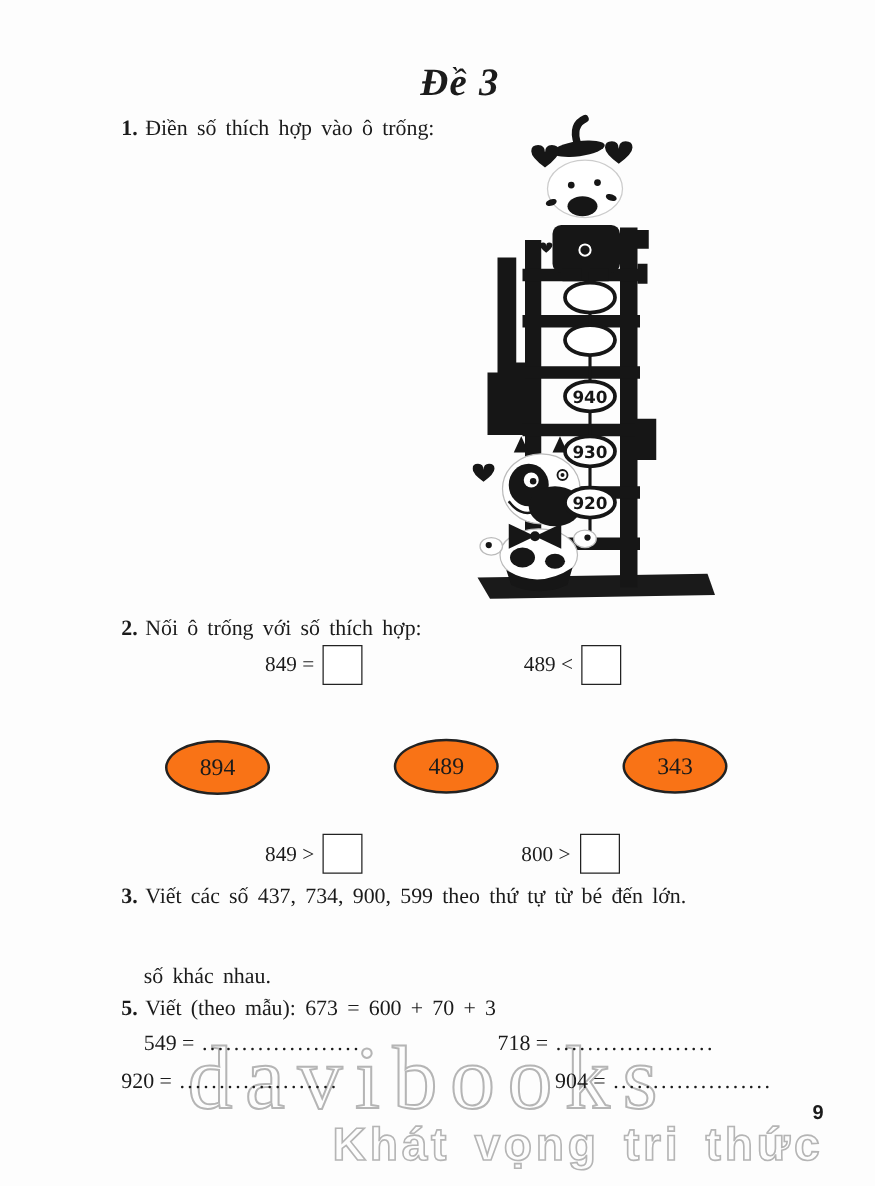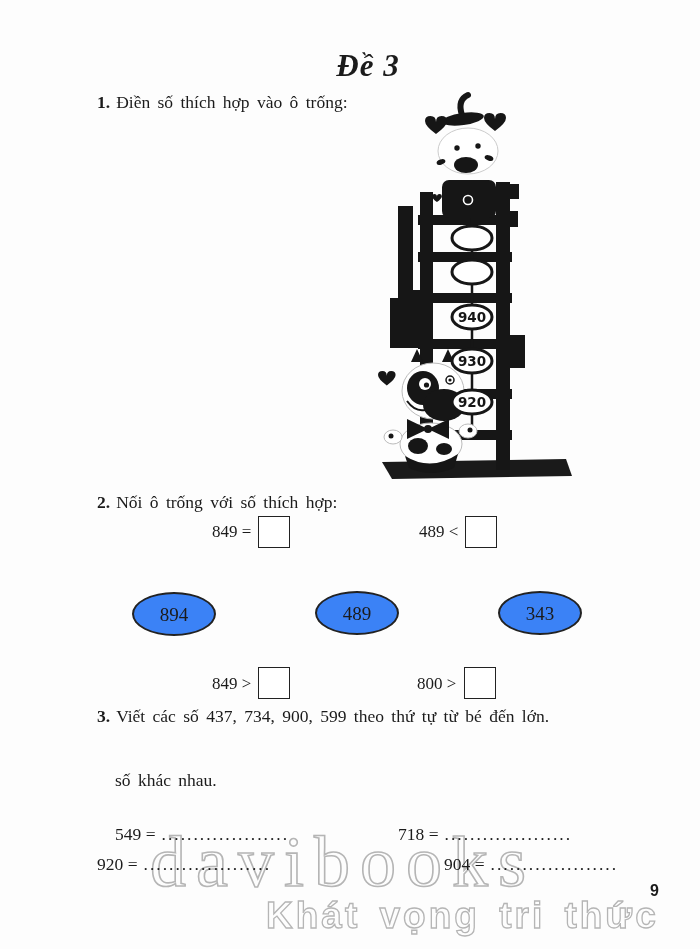--- a/index.html
+++ b/index.html
@@ -18,21 +18,21 @@
   .qnum { font-weight:bold; margin-right:6px; }
   .illu { position:absolute; left:378px; top:88px; width:252px; height:395px; }
   .mlabel { position:absolute; font-size:17px; white-space:nowrap; }
   .sqbox {
     position:absolute; width:32px; height:32px;
     border:1.8px solid #222; background:#fff;
   }
   .moval {
     position:absolute; width:84px; height:44px;
     border:2px solid #222; border-radius:50%;
-    text-align:center; line-height:41px; font-size:19px; background:#3b82f6;
+    text-align:center; line-height:41px; font-size:19px; background:#f97316;
   }
   .eqrow { position:absolute; font-size:17.5px; white-space:nowrap; z-index:2; }
   .eqrow .dots { letter-spacing:2px; margin-left:6px; }
   .wm1 {
     position:absolute; left:150px; top:826px; z-index:1;
     font-family:"Liberation Serif", serif; font-size:72px; line-height:1;
     letter-spacing:10px; color:transparent; -webkit-text-stroke:1.6px #b5b5b5;
     user-select:none;
   }
   .wm2 {
@@ -167,20 +167,23 @@
   <div class="sqbox" style="left:464px; top:667px;"></div>
 
   <div class="q" style="left:97px; top:706px;">
     <span class="qnum">3.</span><span>Viết các số 437, 734, 900, 599 theo thứ tự từ bé đến lớn.</span>
   </div>
 
   <div class="q" style="left:115px; top:770px;">
     <span>số khác nhau.</span>
   </div>
 
+  <div class="q" style="left:97px; top:796px;">
+    <span class="qnum">5.</span><span>Viết (theo mẫu): 673 = 600 + 70 + 3</span>
+  </div>
 
   <div class="eqrow" style="left:115px; top:824px;">
     <span>549 =</span><span class="dots">....................</span>
   </div>
   <div class="eqrow" style="left:398px; top:824px;">
     <span>718 =</span><span class="dots">....................</span>
   </div>
   <div class="eqrow" style="left:97px; top:854px;">
     <span>920 =</span><span class="dots">....................</span>
   </div>

